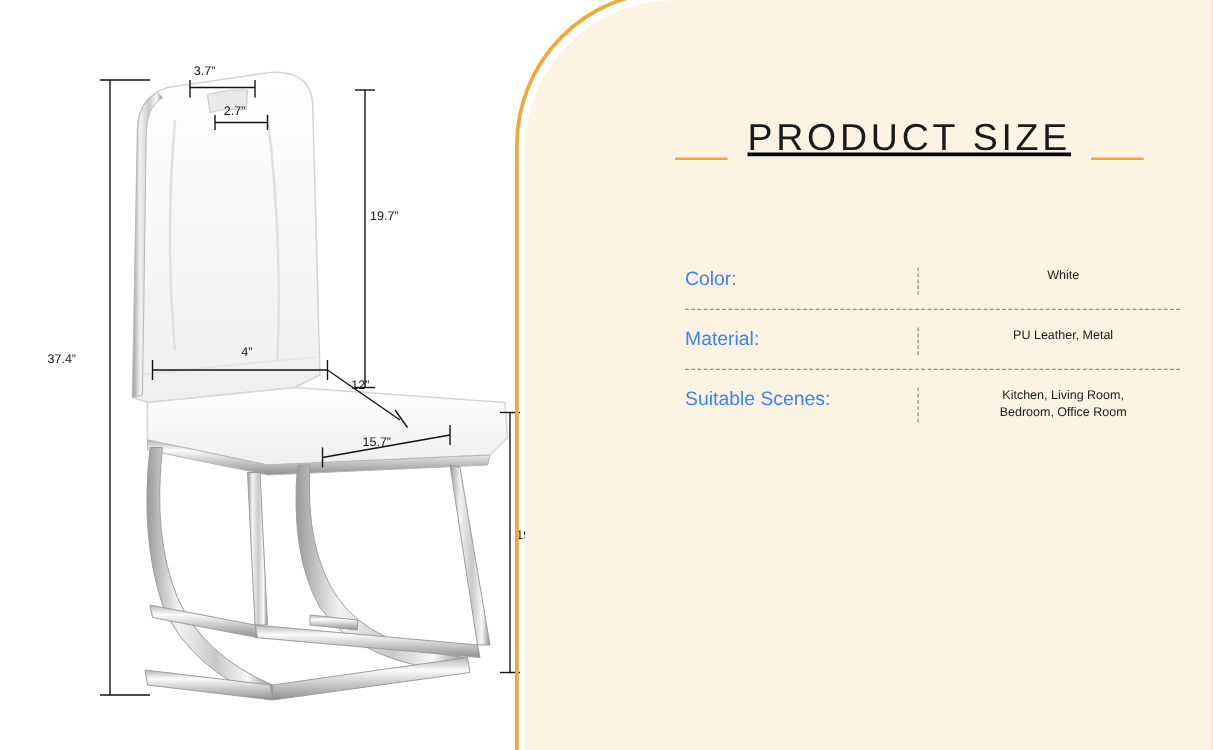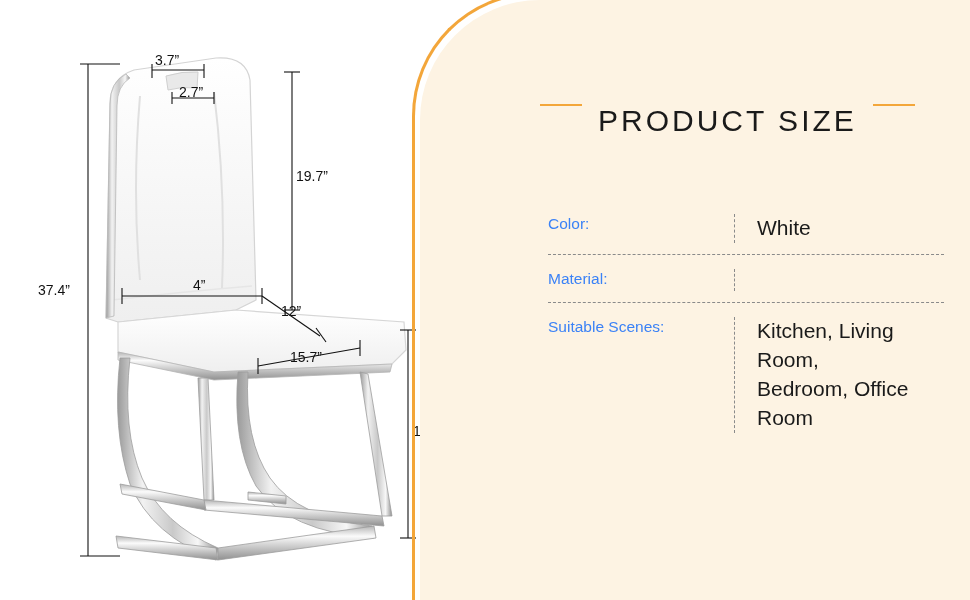--- a/index.html
+++ b/index.html
@@ -41,25 +41,26 @@
     border-top: 3px solid #f3a63a;
     border-top-left-radius: 124px;
     box-sizing: border-box;
     pointer-events: none;
   }
 
   
   #title-wrap {
     position: absolute;
     left: 540px;
-    top: 104px;
+    top: 84px;
     width: 400px;
     height: 44px;
     display: flex;
-    align-items: flex-start;
+    align-items: flex-end;
+    text-decoration: underline;
   }
   .title-rule {
     width: 42px;
     height: 2px;
     background: #f3a63a;
     flex: 0 0 auto;
   }
   #title-text {
     font-size: 30px;
     letter-spacing: 3px;
@@ -101,37 +102,38 @@
   }
   .spec-divider {
     width: 0;
     flex: 0 0 0;
     align-self: stretch;
     border-left: 1px dashed #8a8a8a;
     margin-right: 22px;
   }
   .spec-value {
     flex: 1 1 auto;
-    font-size: 21px;
+    font-size: 10px;
     color: #1a1a1a;
     line-height: 1.38;
     white-space: pre-line;
+    text-align: center;
   }
 
   
   #diagram {
     position: absolute;
     left: 0;
     top: 0;
     width: 470px;
     height: 600px;
   }
   .dim-label {
     position: absolute;
-    font-size: 14px;
+    font-size: 10px;
     color: #111111;
     white-space: nowrap;
   }
   #lbl-37 { left: 38px; top: 282px; }
   #lbl-197 { left: 296px; top: 168px; text-align: right; }
   #lbl-37b { left: 155px; top: 52px; }
   #lbl-27 { left: 179px; top: 84px; }
   #lbl-15 { left: 193px; top: 277px; }
   #lbl-16 { left: 281px; top: 303px; }
   #lbl-157 { left: 290px; top: 349px; }
@@ -250,20 +252,21 @@
   <div id="spec-table">
     <div class="spec-row">
       <span class="spec-label">Color:</span>
       <span class="spec-divider"></span>
       <span class="spec-value">White</span>
       <span class="dash-bottom"></span>
     </div>
     <div class="spec-row">
       <span class="spec-label">Material:</span>
       <span class="spec-divider"></span>
+      <span class="spec-value">PU Leather, Metal</span>
       <span class="dash-bottom"></span>
     </div>
     <div class="spec-row">
       <span class="spec-label">Suitable Scenes:</span>
       <span class="spec-divider"></span>
       <span class="spec-value">Kitchen, Living Room,
 Bedroom, Office Room</span>
     </div>
   </div>
 

